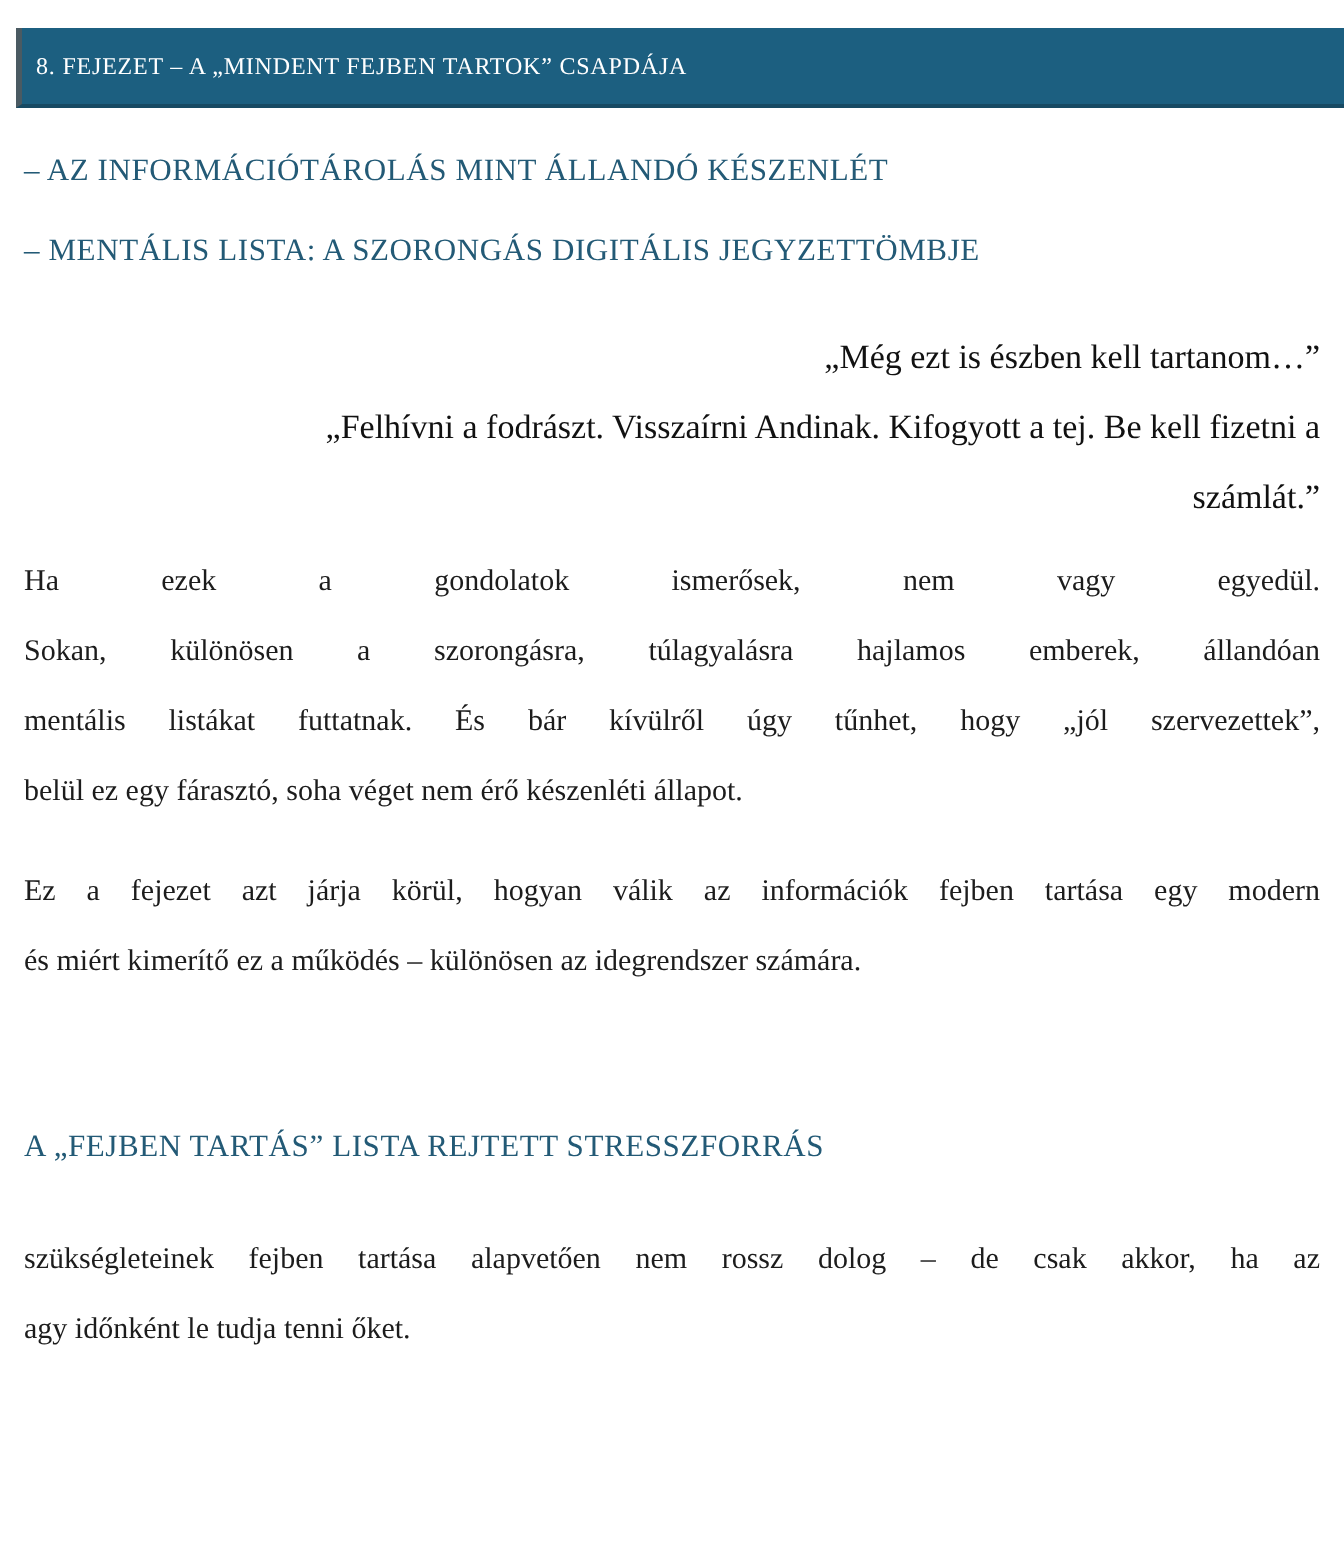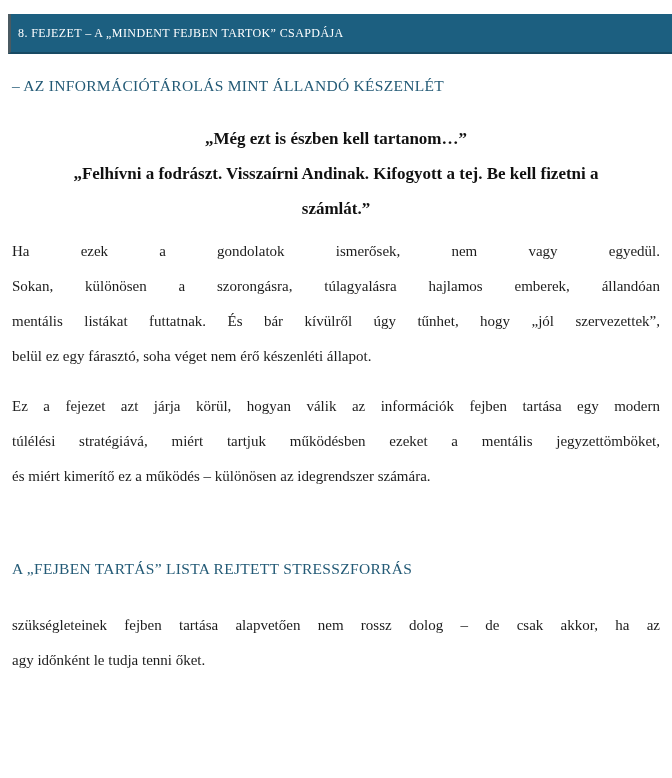--- a/index.html
+++ b/index.html
@@ -43,24 +43,24 @@
     font-size: 15.5px;
     line-height: 22px;
     letter-spacing: 0.3px;
   }
   .subheading-1 { margin-top: 21px; }
   .subheading-2 { margin-top: 18px; }
 
   
   .quote-group { margin-top: 24px; }
   .quote-line {
-    font-weight: bold;
+    font-weight: normal;
     font-size: 17px;
     line-height: 35px;
-    text-align: center;
+    text-align: right;
     color: #111111;
   }
 
   
   .paragraph { font-size: 15px; color: #1c1c1c; }
   .para-1 { margin-top: 8px; }
   .para-2 { margin-top: 15px; }
   .para-3 { margin-top: 28px; }
   .jline {
     line-height: 35px;
@@ -85,37 +85,37 @@
 <body>
 
 <div class="chapter-banner">
   <div class="banner-title">8. FEJEZET – A „MINDENT FEJBEN TARTOK” CSAPDÁJA</div>
 </div>
 
 <div class="page-body">
 
   <div class="subheading subheading-1">– AZ INFORMÁCIÓTÁROLÁS MINT ÁLLANDÓ KÉSZENLÉT</div>
 
+  <div class="subheading subheading-2">– MENTÁLIS LISTA: A SZORONGÁS DIGITÁLIS JEGYZETTÖMBJE</div>
 
   <div class="quote-group">
     <div class="quote-line">„Még ezt is észben kell tartanom…”</div>
     <div class="quote-line">„Felhívni a fodrászt. Visszaírni Andinak. Kifogyott a tej. Be kell fizetni a</div>
     <div class="quote-line">számlát.”</div>
   </div>
 
   <div class="paragraph para-1">
     <div class="jline">Ha ezek a gondolatok ismerősek, nem vagy egyedül.</div>
     <div class="jline">Sokan, különösen a szorongásra, túlagyalásra hajlamos emberek, állandóan</div>
     <div class="jline">mentális listákat futtatnak. És bár kívülről úgy tűnhet, hogy „jól szervezettek”,</div>
     <div class="jline-last">belül ez egy fárasztó, soha véget nem érő készenléti állapot.</div>
   </div>
 
   <div class="paragraph para-2">
     <div class="jline">Ez a fejezet azt járja körül, hogyan válik az információk fejben tartása egy modern</div>
-    <div class="jline">túlélési stratégiává, miért tartjuk működésben ezeket a mentális jegyzettömböket,</div>
     <div class="jline-last">és miért kimerítő ez a működés – különösen az idegrendszer számára.</div>
   </div>
 
   <div class="section-heading">A „FEJBEN TARTÁS” LISTA REJTETT STRESSZFORRÁS</div>
 
   <div class="paragraph para-3">
     <div class="jline">szükségleteinek fejben tartása alapvetően nem rossz dolog – de csak akkor, ha az</div>
     <div class="jline-last">agy időnként le tudja tenni őket.</div>
   </div>
 

